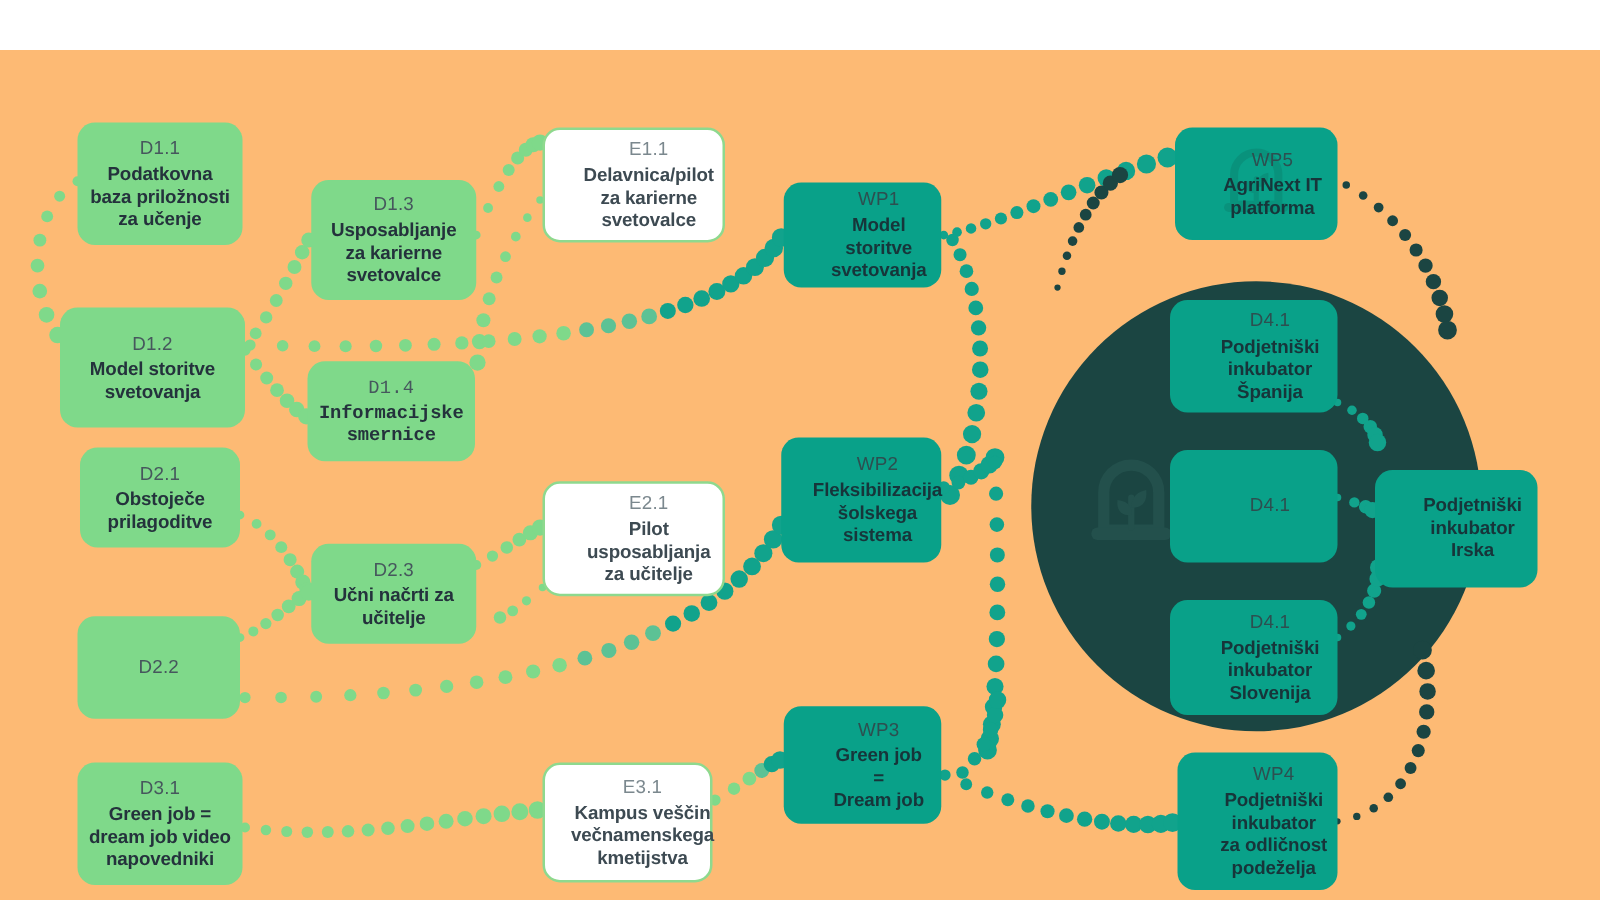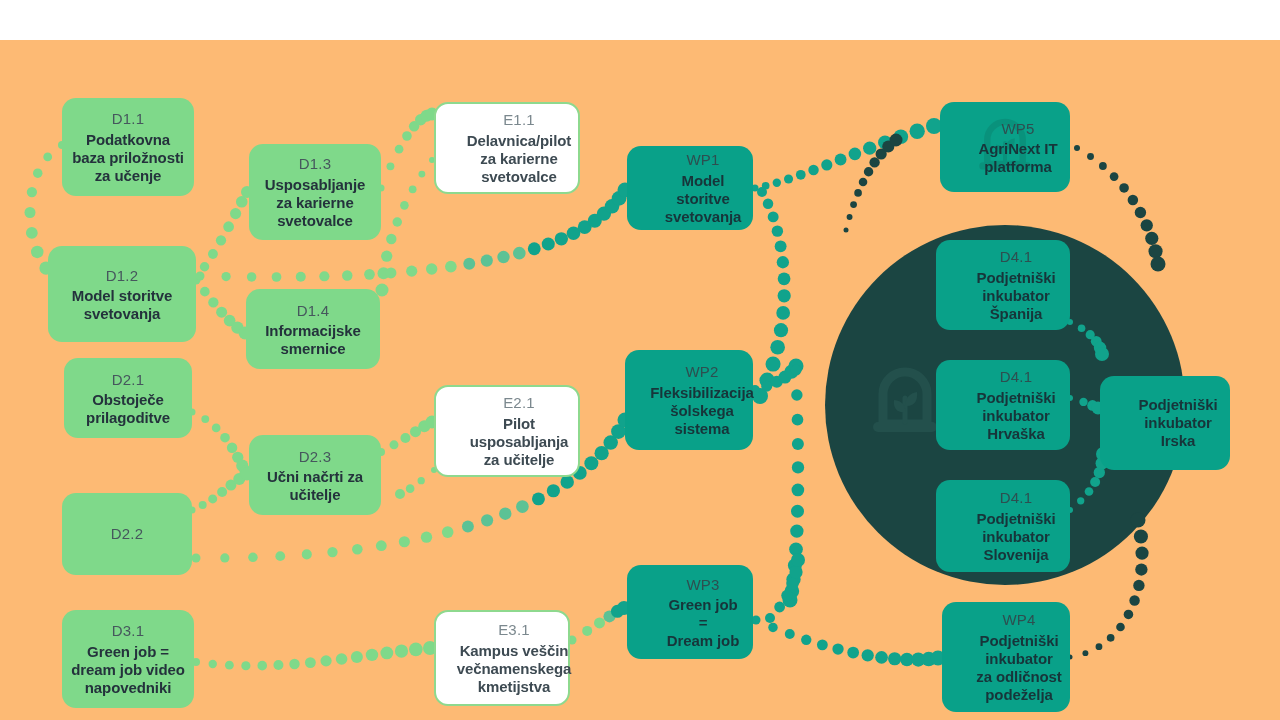--- a/index.html
+++ b/index.html
@@ -421,21 +421,21 @@
           <div class="title">Model storitve svetovanja</div>
         </div>
       </div>
       <div class="node d" style="left: 249px; top: 104px; width: 132px; height: 96px;">
         <div style="position: relative; z-index: 2;">
           <div class="code">D1.3</div>
           <div class="title">Usposabljanje za karierne svetovalce</div>
         </div>
       </div>
       <div class="node d" style="left: 246px; top: 249px; width: 134px; height: 80px;">
-        <div style="position: relative; z-index: 2;">
+        <div style="position: relative; z-index: 2; font-family: Liberation Mono, monospace;">
           <div class="code">D1.4</div>
           <div class="title">Informacijske smernice</div>
         </div>
       </div>
       <div class="node e" style="left: 434px; top: 62px; width: 146px; height: 92px;">
         <div style="position: relative; z-index: 2;">
           <div class="code">E1.1</div>
           <div class="title">Delavnica/pilot za karierne svetovalce</div>
         </div>
       </div>
@@ -517,21 +517,20 @@
       </div>
       <div class="node wp" style="left: 936px; top: 200px; width: 134px; height: 90px;">
         <div style="position: relative; z-index: 2;">
           <div class="code">D4.1</div>
           <div class="title">Podjetniški inkubator Španija</div>
         </div>
       </div>
       <div class="node wp" style="left: 936px; top: 320px; width: 134px; height: 90px;">
         <div style="position: relative; z-index: 2;">
           <div class="code">D4.1</div>
-          <div class="title">Podjetniški inkubator Hrvaška</div>
         </div>
       </div>
       <div class="node wp" style="left: 936px; top: 440px; width: 134px; height: 92px;">
         <div style="position: relative; z-index: 2;">
           <div class="code">D4.1</div>
           <div class="title">Podjetniški inkubator Slovenija</div>
         </div>
       </div>
       <div class="node wp" style="left: 1100px; top: 336px; width: 130px; height: 94px; align-items: center;">
         <div style="position: relative; z-index: 2;">

